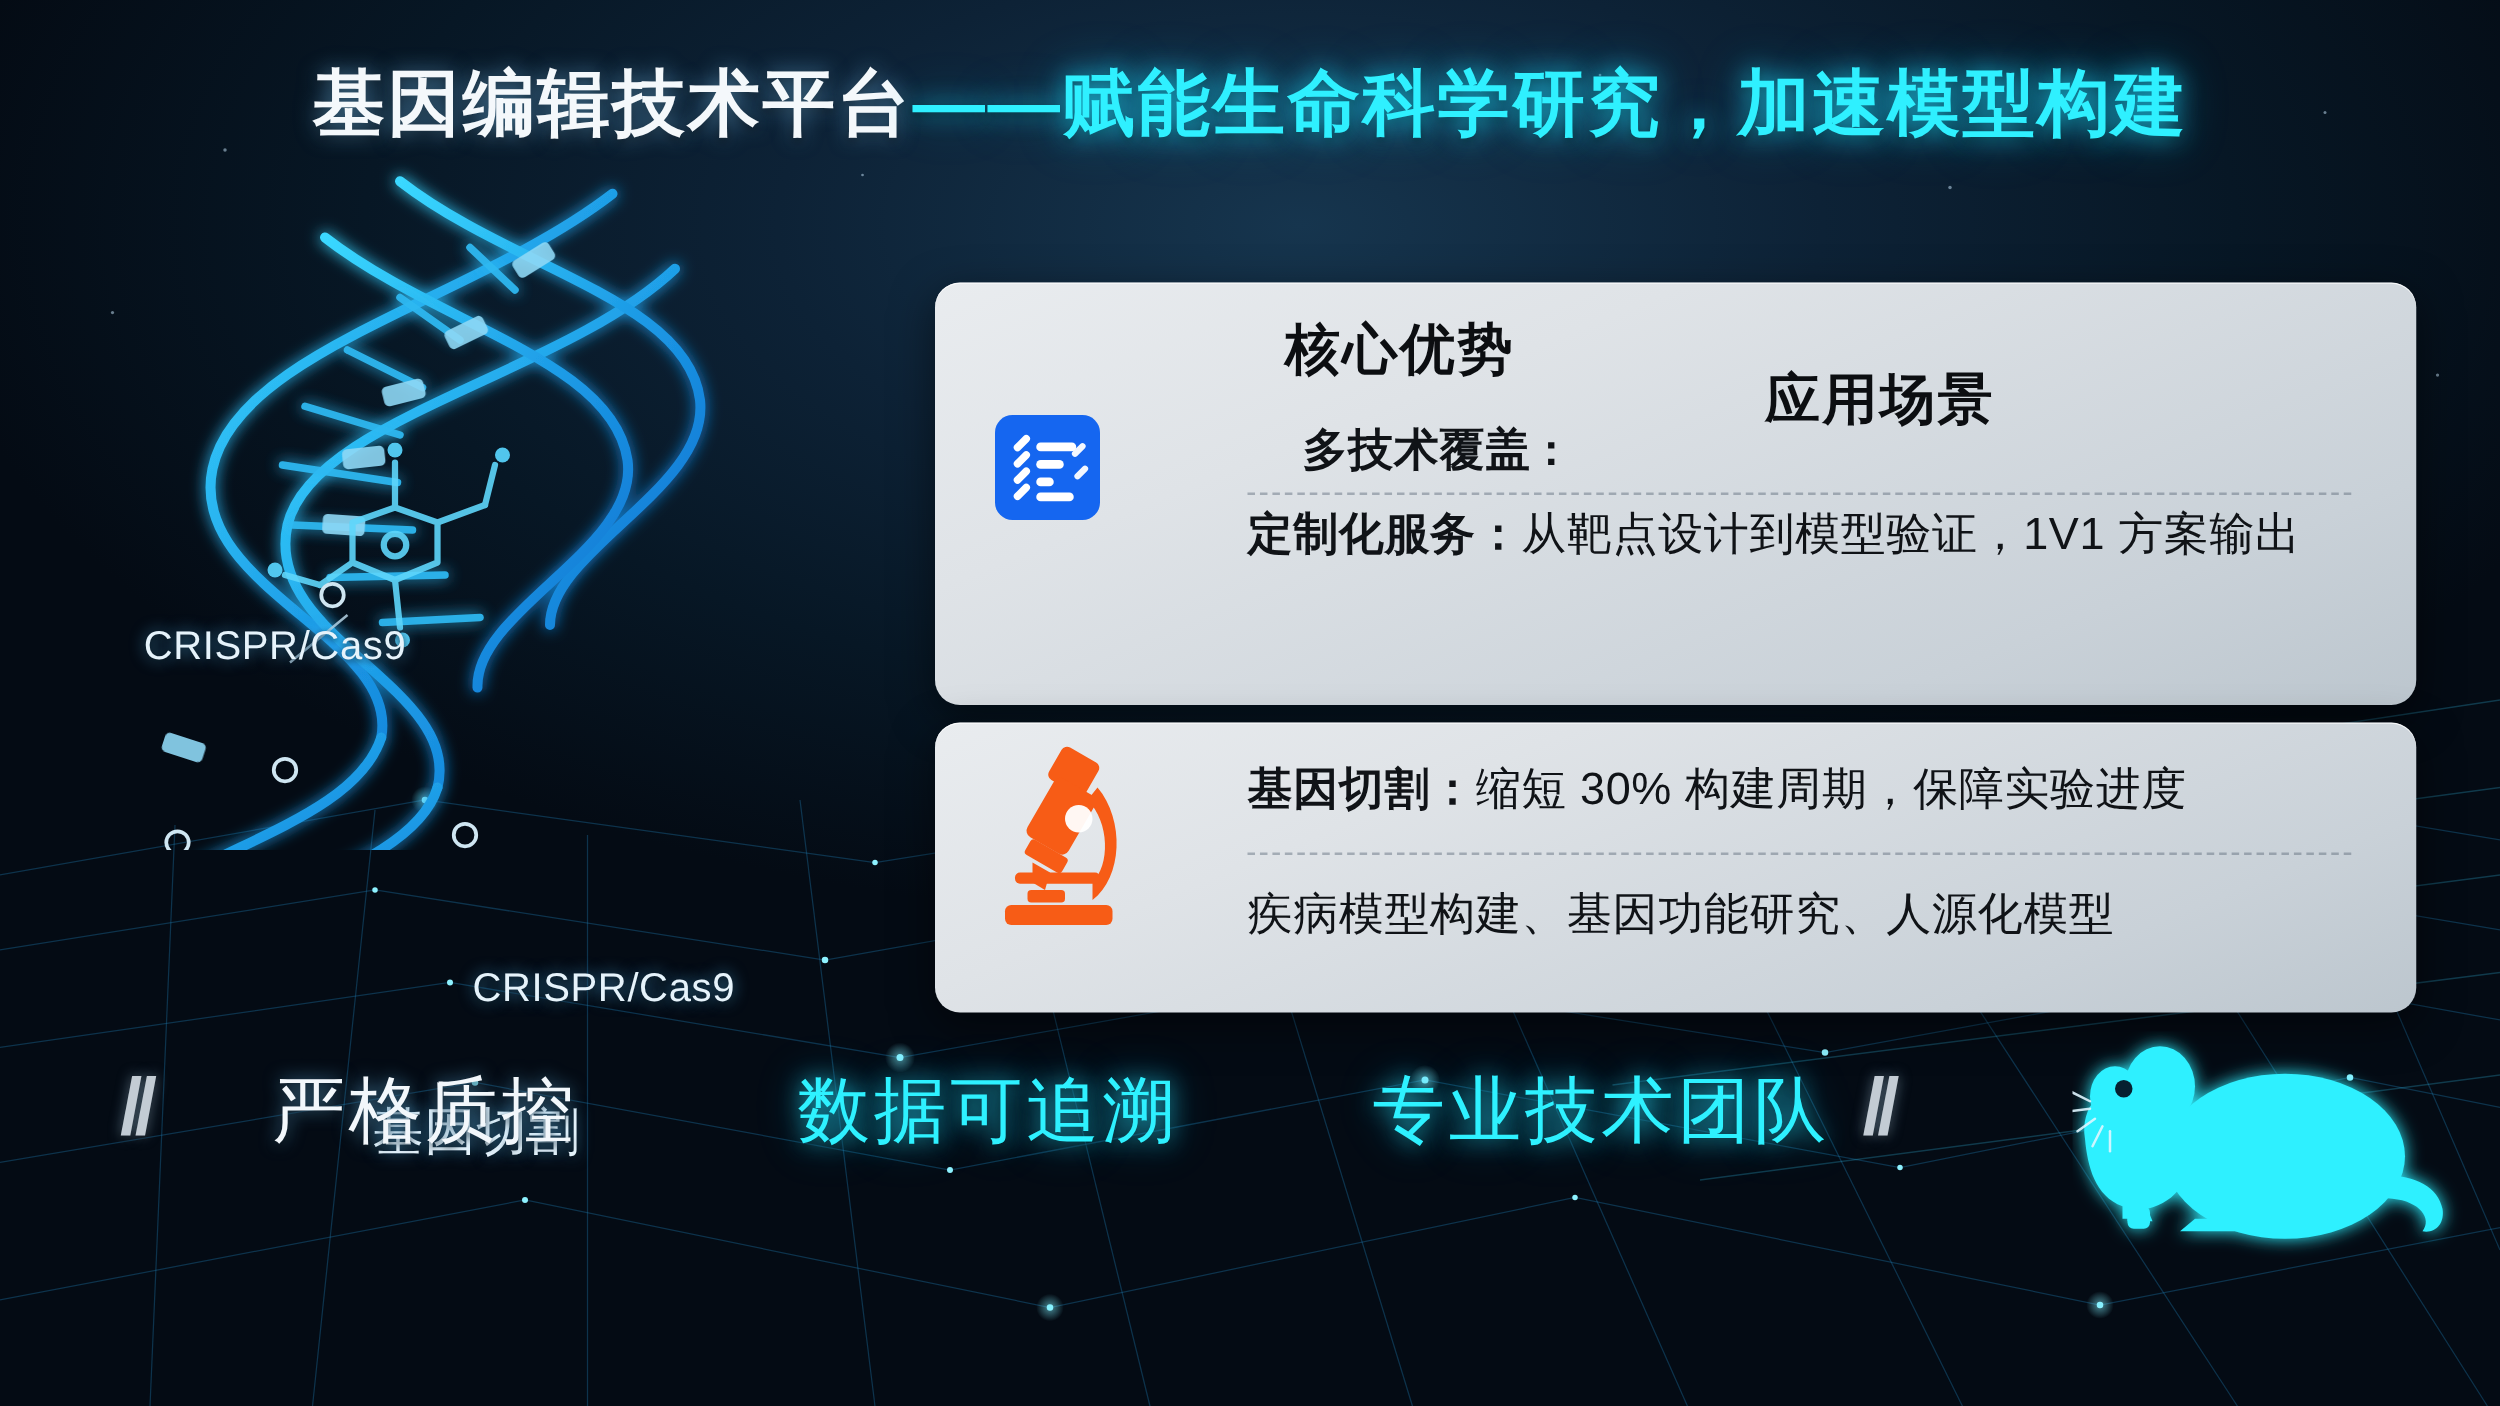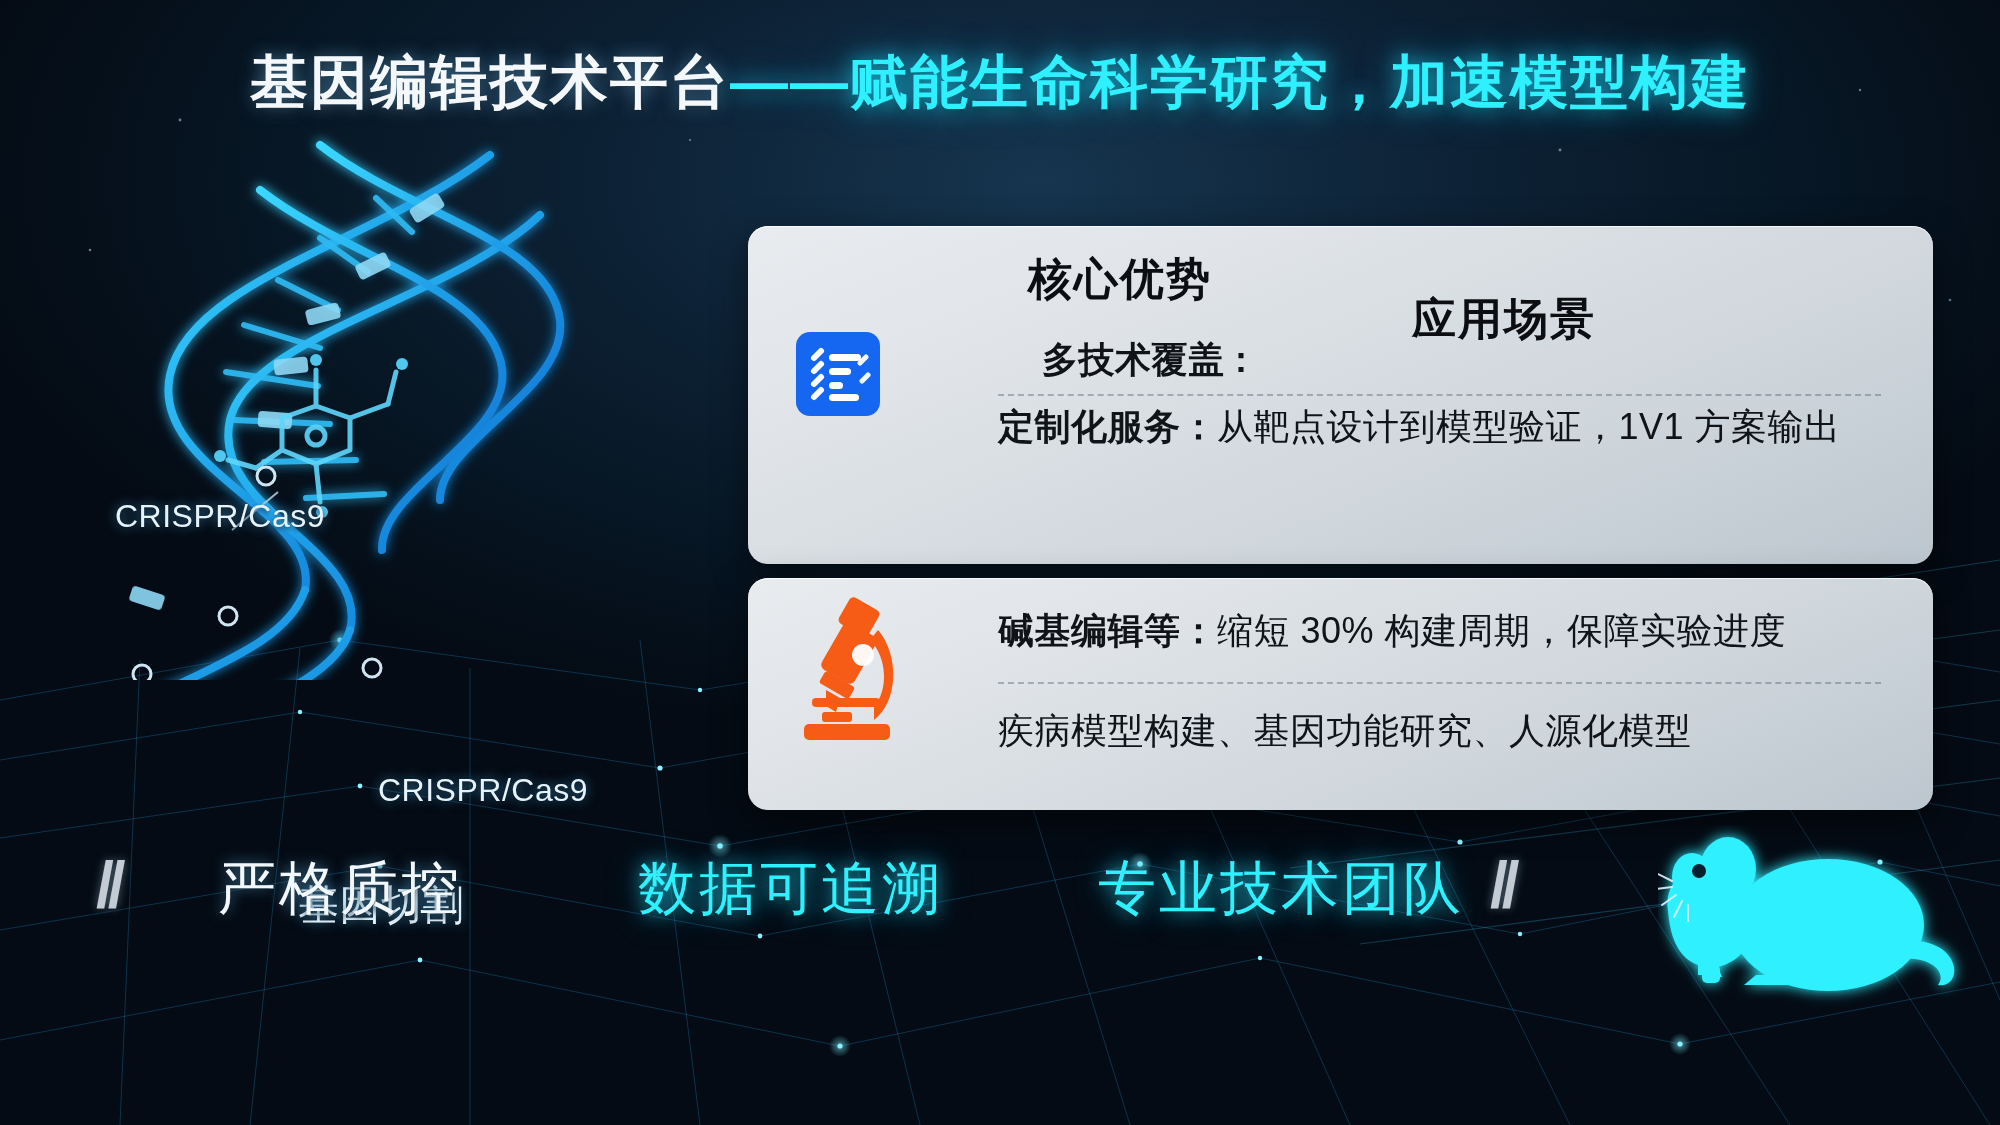--- a/index.html
+++ b/index.html
@@ -360,21 +360,21 @@
           <path d="M88 36 C 110 62, 108 108, 84 126 L84 112 C 98 98, 98 64, 80 46 Z"></path>
           <circle cx="73" cy="61" r="11" fill="#ffffff" opacity=".95"></circle>
           <rect x="22" y="104" width="68" height="9" rx="4"></rect>
           <rect x="32" y="118" width="30" height="10" rx="3"></rect>
           <rect x="14" y="130" width="86" height="16" rx="5"></rect>
         </g>
       </svg>
     </div>
 
     <div class="row" id="row-fast">
-      <span class="lead">碱基编辑等：</span>
+      <span class="lead">基因切割：</span>
         <span class="body"> 缩短 30% 构建周期，保障实验进度</span>
     </div>
 
     <div class="divider" id="div-2"></div>
 
     <div class="row bold-all" id="row-apps">
       <span class="body">疾病模型构建、基因功能研究、人源化模型</span>
     </div>
   </div>
 

